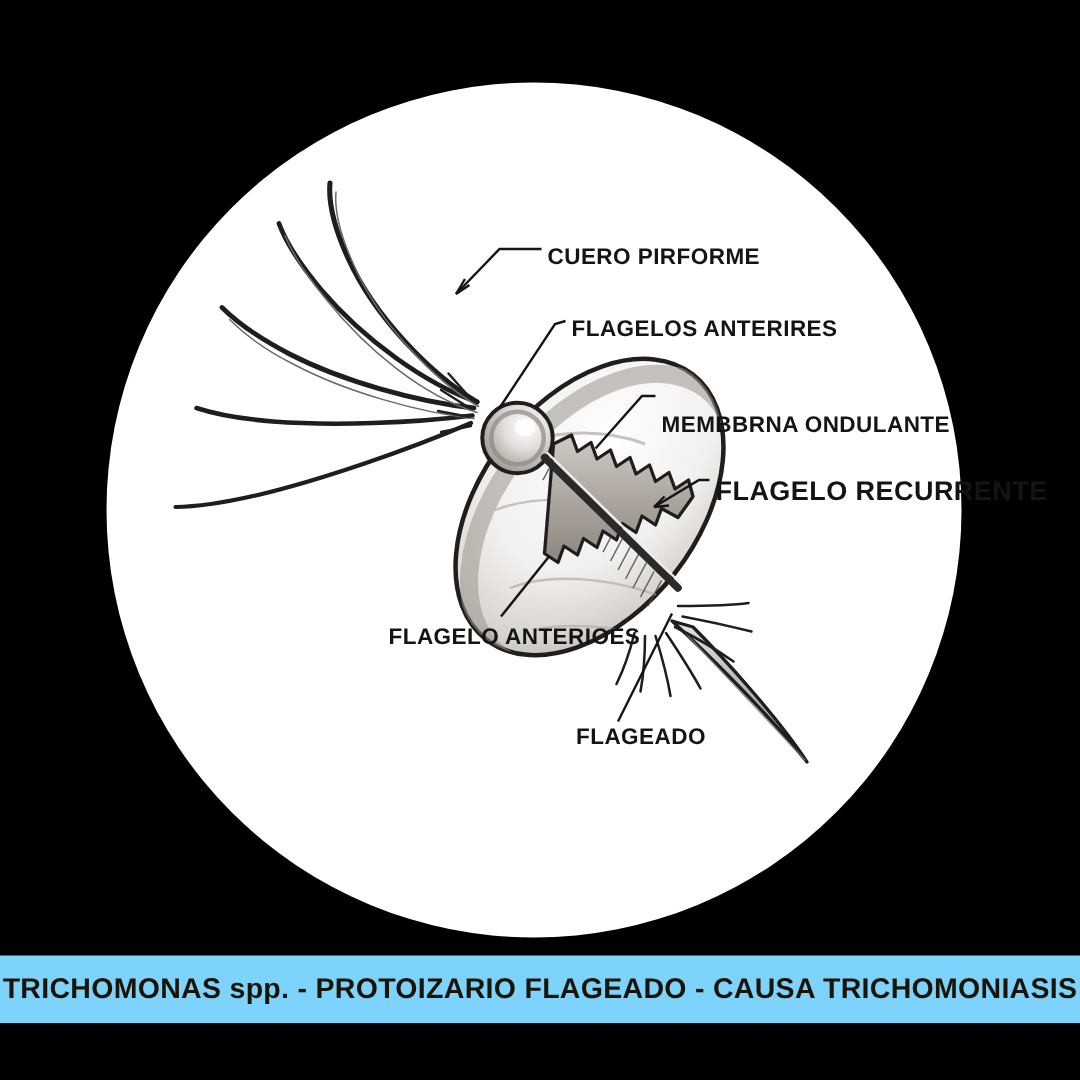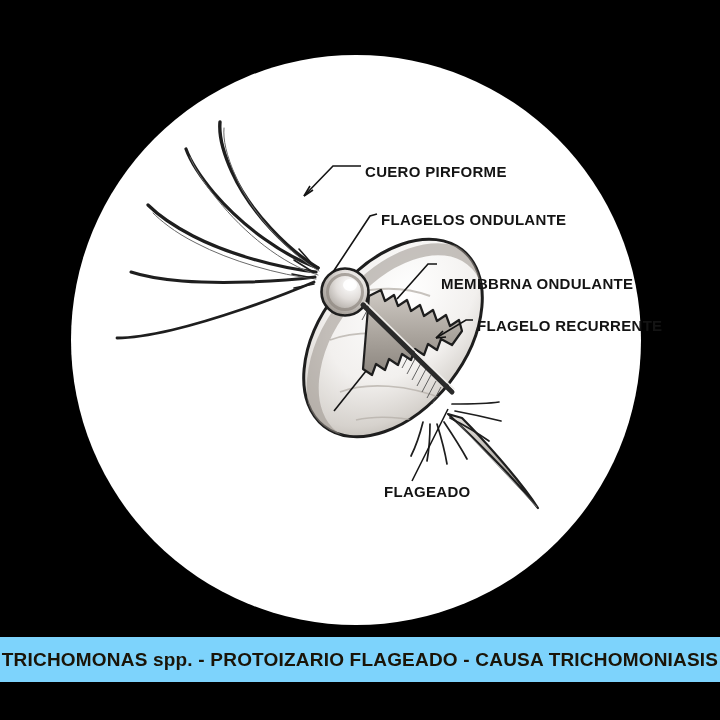--- a/index.html
+++ b/index.html
@@ -159,28 +159,30 @@
       <path d="M334,411 L366,371"></path>
 
       <path d="M412,481 L448,409"></path>
     </g>
   </svg>
 
   <div style="position:absolute;left:365px;top:163px;font-size:15px;font-weight:bold;
               color:#141414;letter-spacing:.3px;white-space:nowrap;">CUERO PIRFORME</div>
 
   <div style="position:absolute;left:381px;top:211px;font-size:15px;font-weight:bold;
-              color:#141414;letter-spacing:.3px;white-space:nowrap;">FLAGELOS ONDULANTE</div>
+              color:#141414;letter-spacing:.3px;white-space:nowrap;">FLAGELOS ANTERIRES</div>
 
   <div style="position:absolute;left:441px;top:261px;font-size:15px;font-weight:bold;
               color:#141414;letter-spacing:.3px;white-space:nowrap;margin-top:14px;">MEMBBRNA ONDULANTE</div>
 
-  <div style="position:absolute;left:477px;top:317px;font-size:15px;font-weight:bold;
+  <div style="position:absolute;left:477px;top:317px;font-size:18px;font-weight:bold;
               color:#141414;letter-spacing:.3px;white-space:nowrap;">FLAGELO RECURRENTE</div>
 
+  <div style="position:absolute;left:259px;top:416px;font-size:15px;font-weight:bold;
+              color:#141414;letter-spacing:.3px;white-space:nowrap;">FLAGELO ANTERIOES</div>
 
   <div style="position:absolute;left:384px;top:483px;font-size:15px;font-weight:bold;
               color:#141414;letter-spacing:.3px;white-space:nowrap;">FLAGEADO</div>
 
   <div class="banner" id="banner" style="top: 637px; height: 45px; background: #7dd3fc;">
     <span class="banner-text" id="bannerText" style="font-size: 19px; color: rgb(26, 20, 8);">TRICHOMONAS spp. - PROTOIZARIO FLAGEADO - CAUSA TRICHOMONIASIS</span>
   </div>
 
 </div>
 

